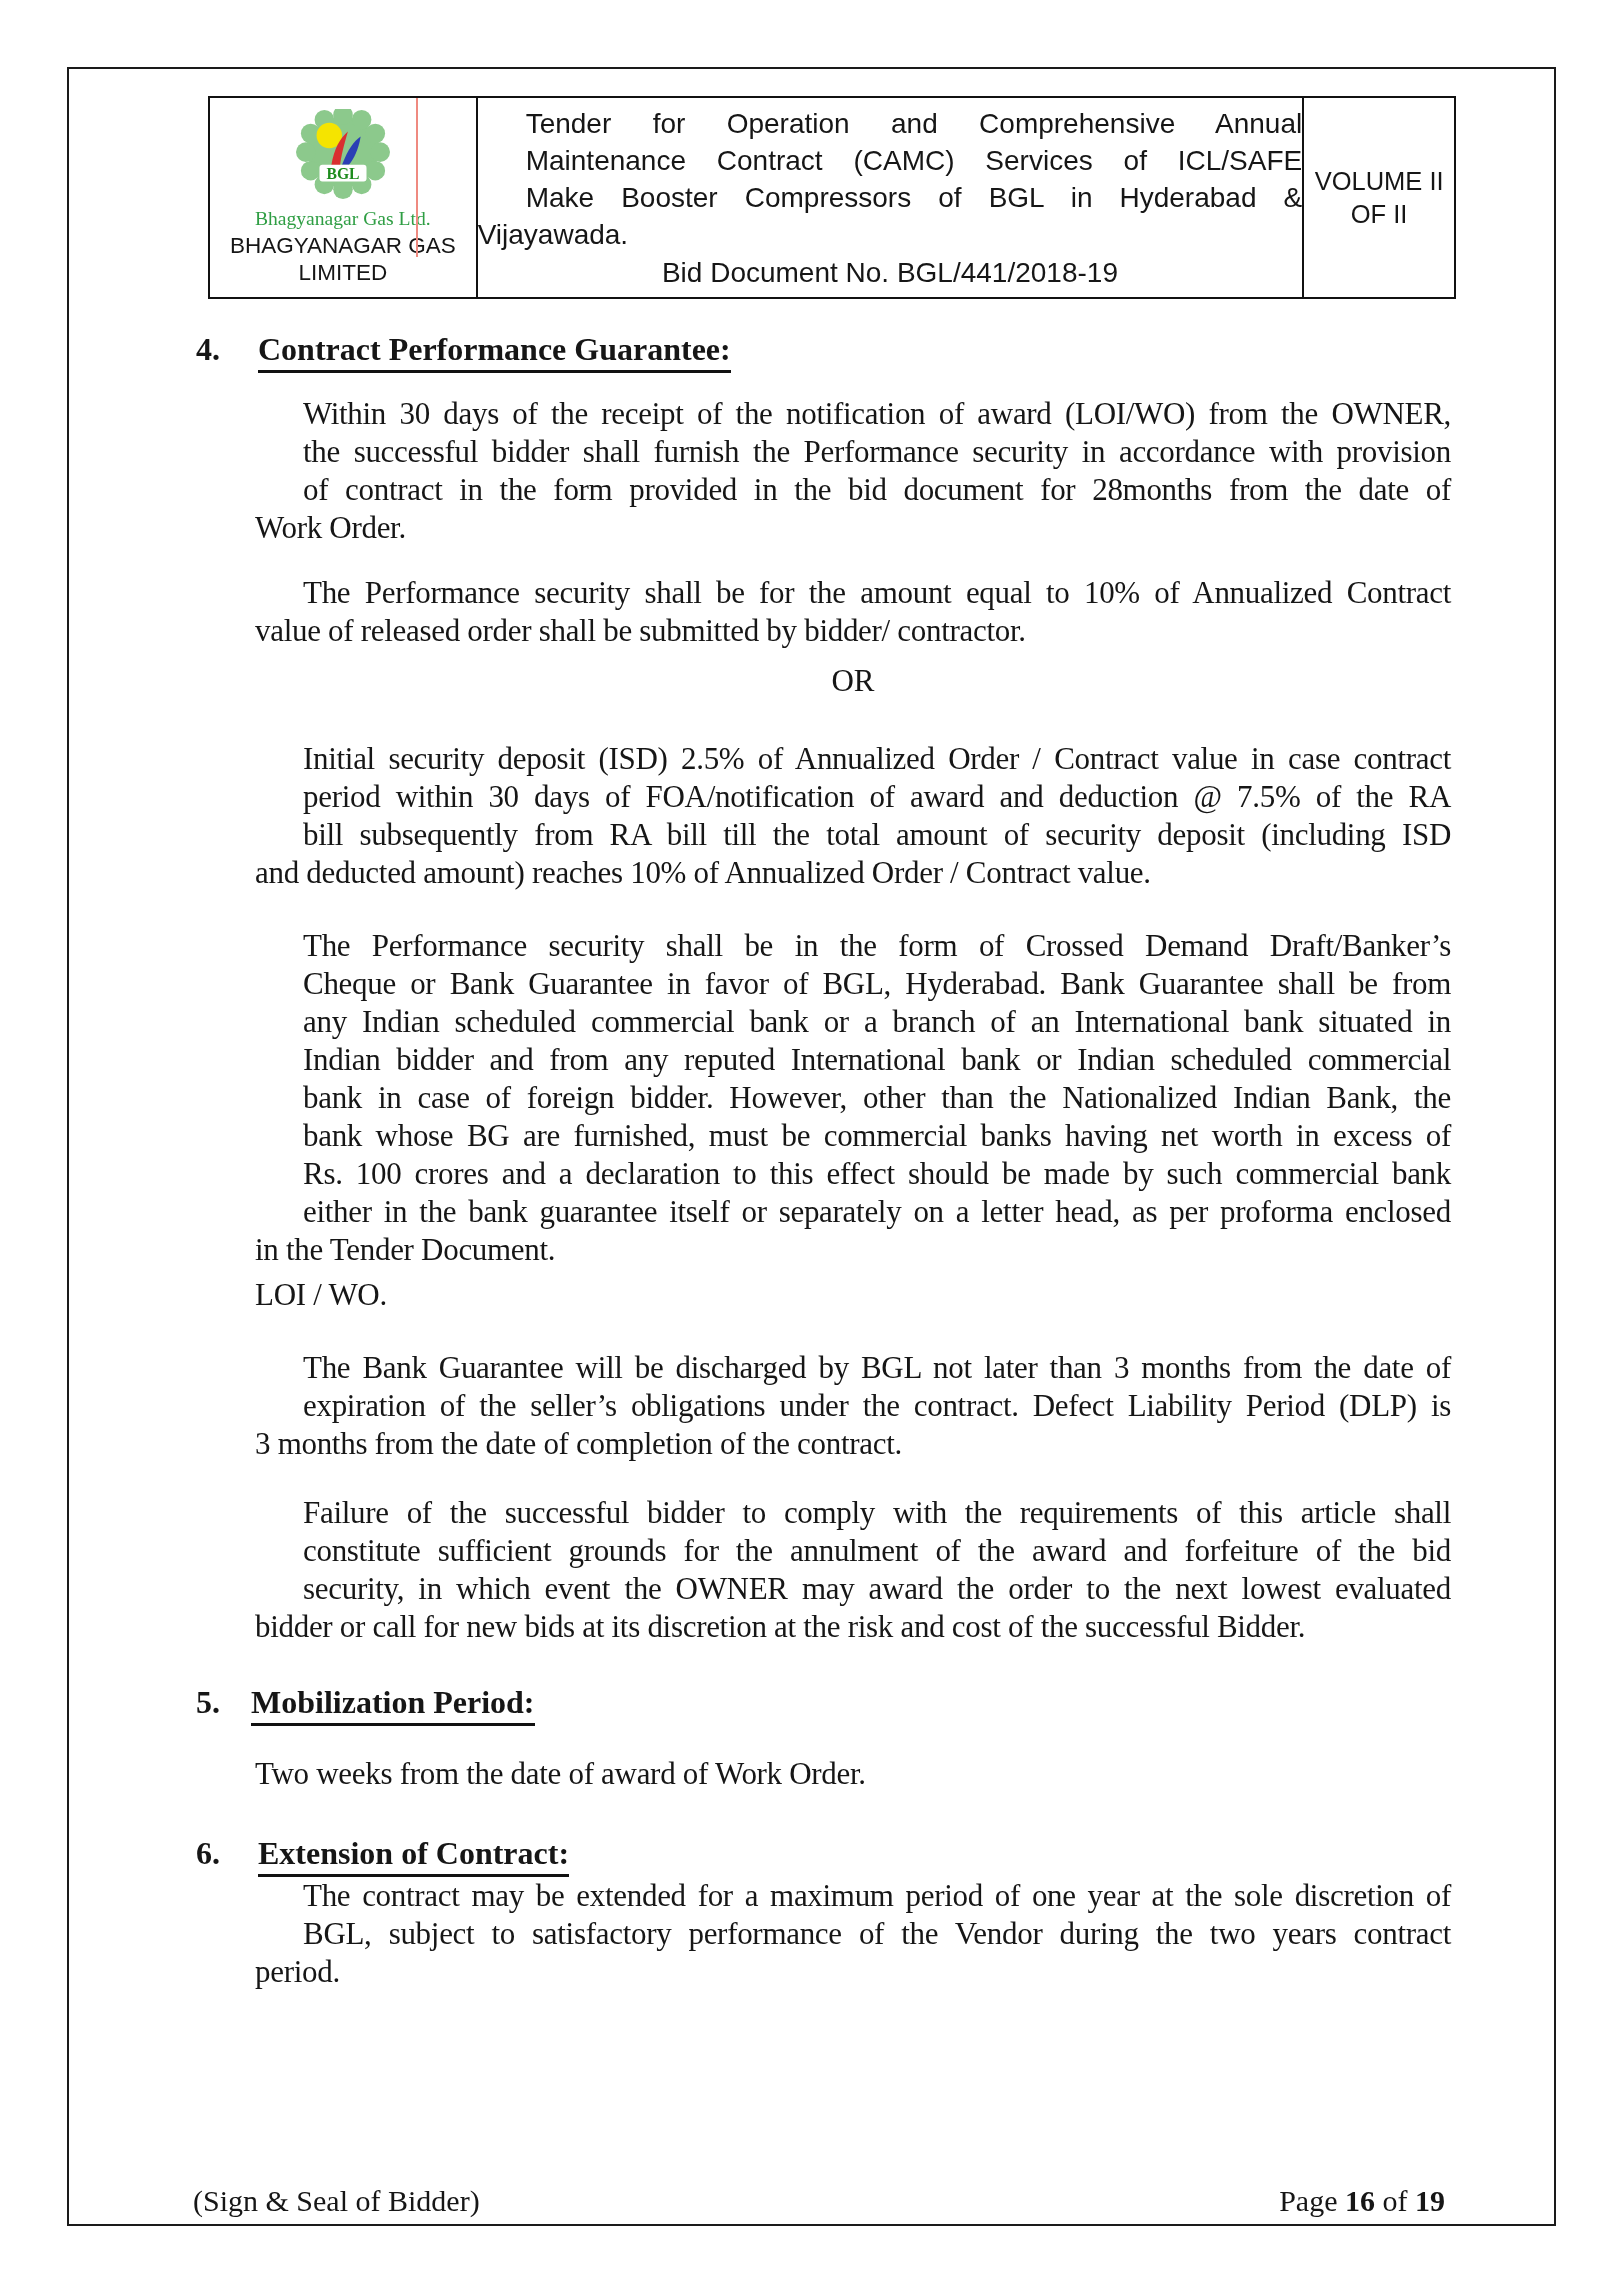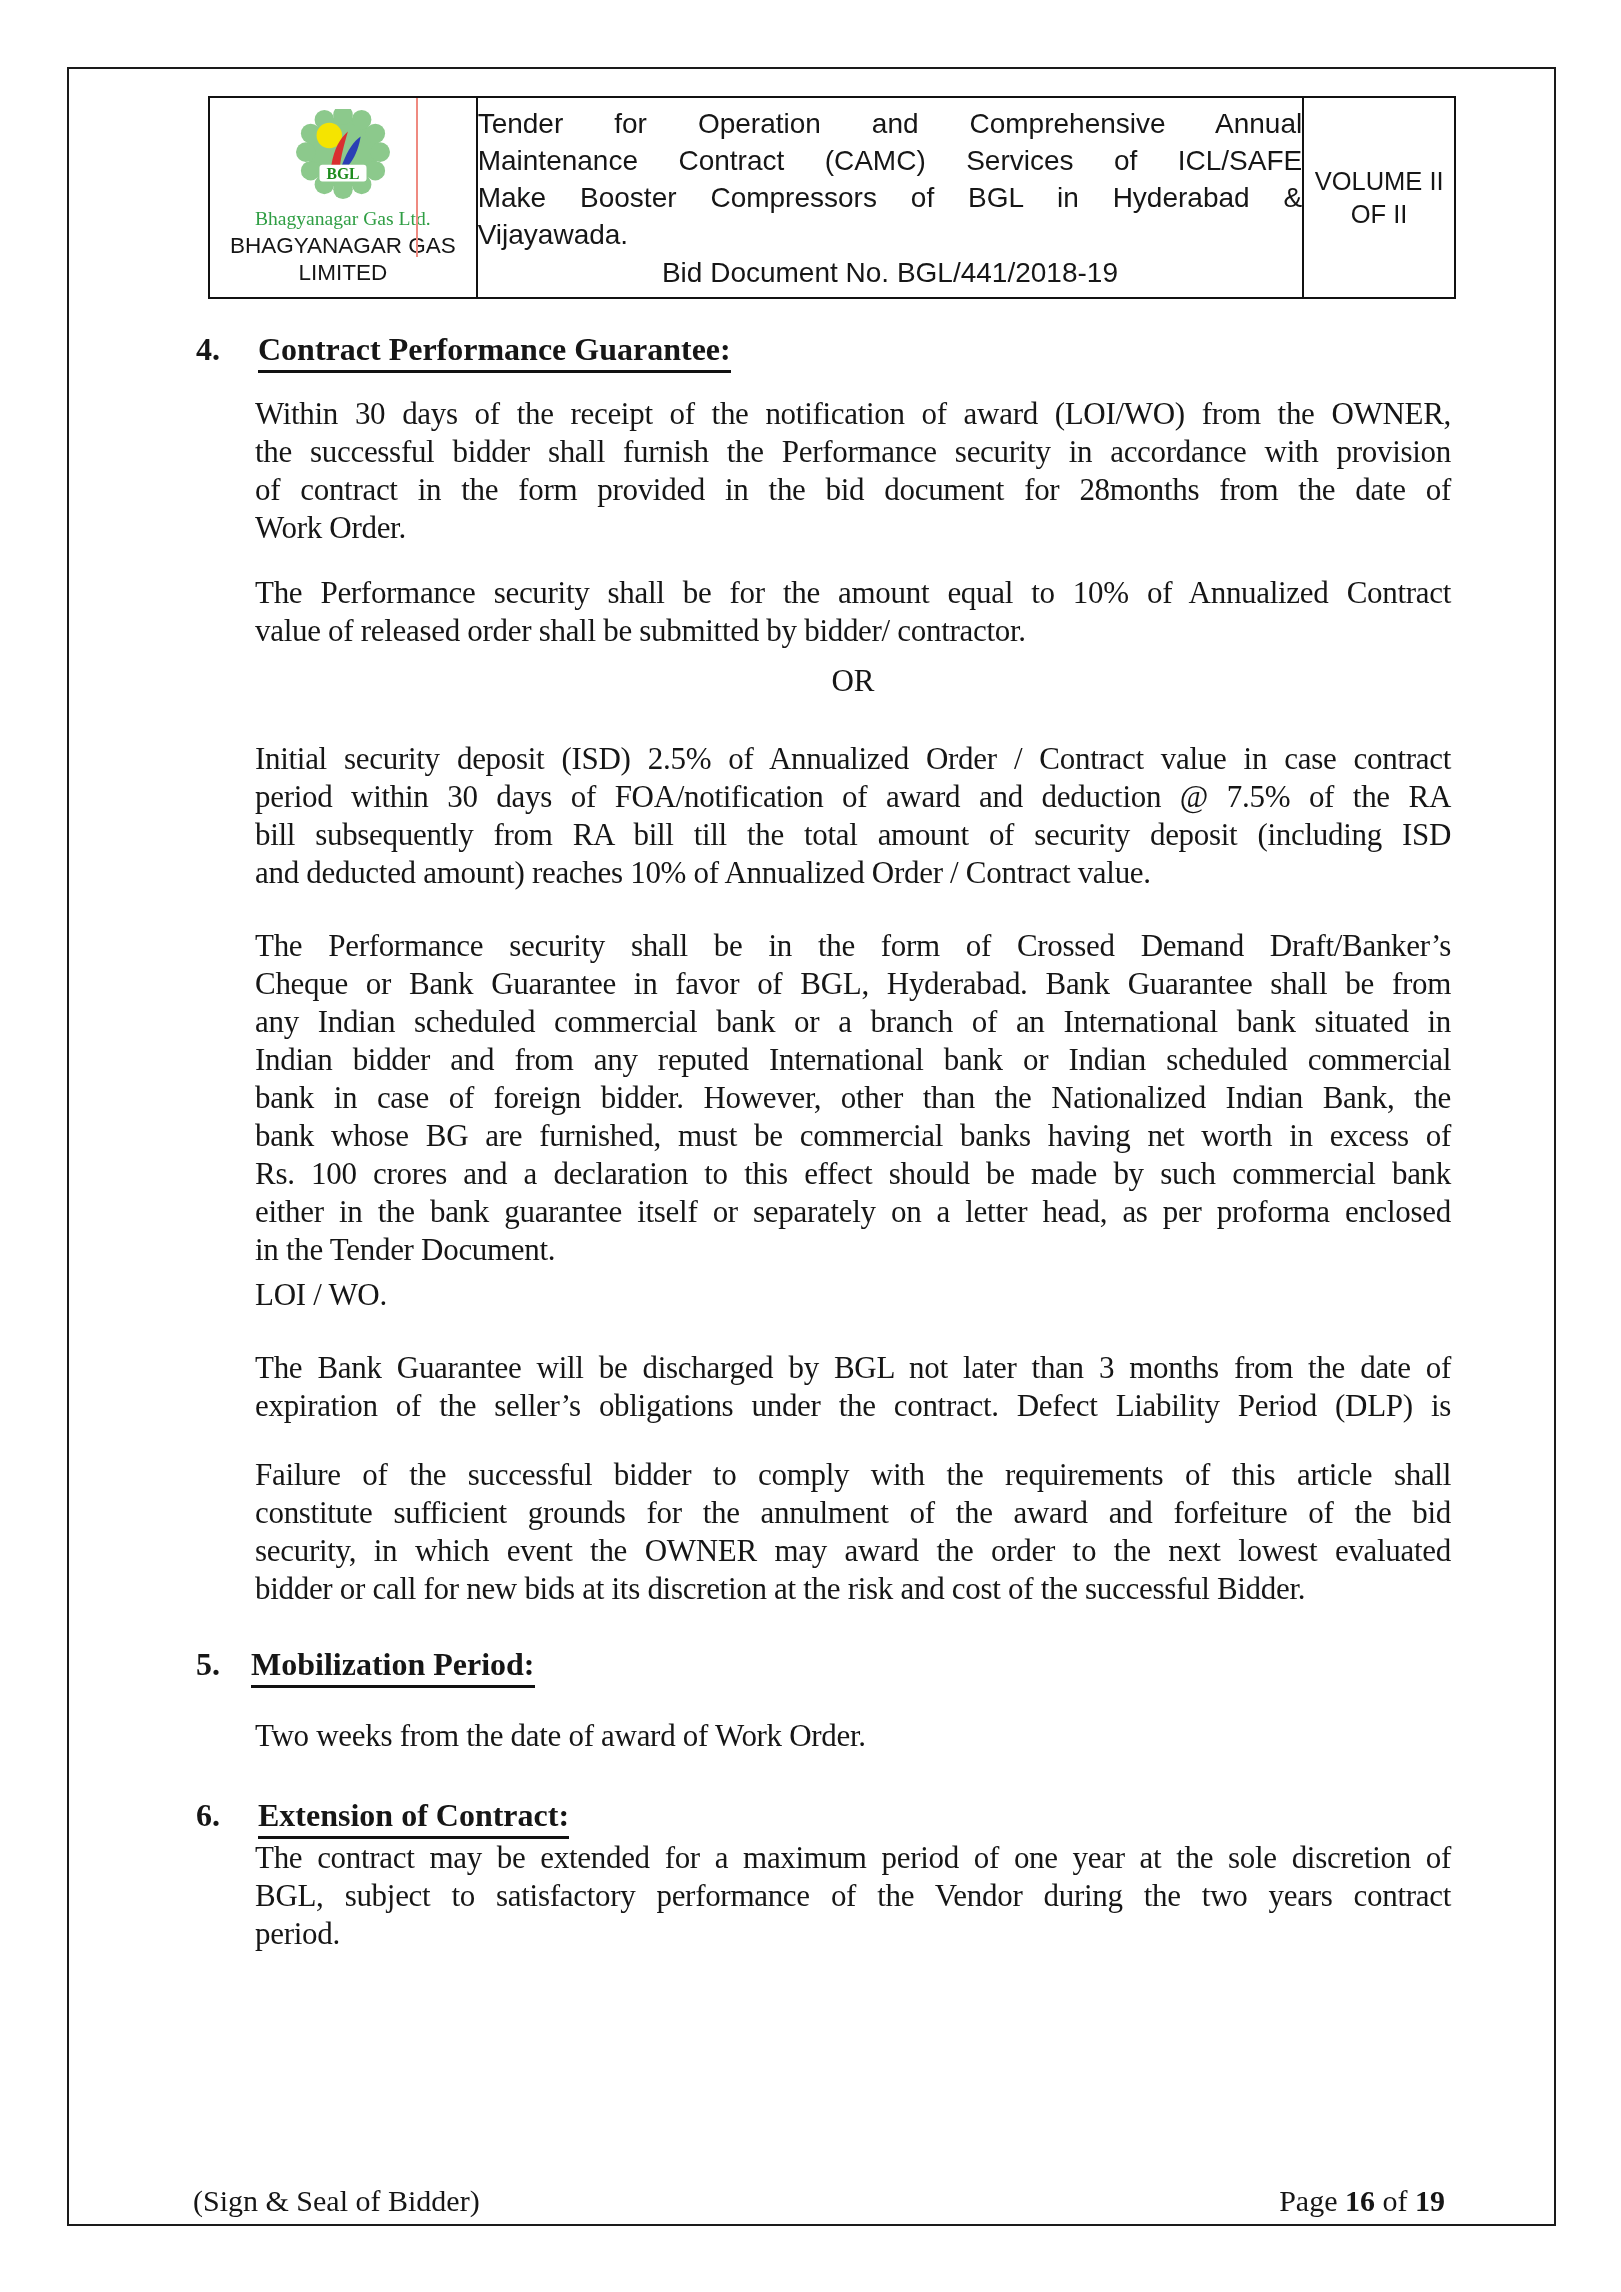--- a/index.html
+++ b/index.html
@@ -23,21 +23,21 @@
   .bid-line{text-align:center;margin-top:1px;}
 
   
   .content{position:absolute;left:0;top:297px;width:1621px;}
   .sect-head{margin-left:196px;font-size:32px;line-height:43px;font-weight:bold;}
   .sect-head .num{display:inline-block;width:62px;}
   .sect-head .stitle{border-bottom:3.9px solid #111;padding-bottom:2.9px;}
   .s5 .num{width:55px;}
   .para{margin-left:255px;width:1196px;font-size:31px;line-height:38px;letter-spacing:-0.3px;margin-top:40px;}
   .tline{text-align:left;white-space:nowrap;}
-  .tline.just{text-align:justify;text-align-last:justify;white-space:normal;}
+  .tline.just{text-align:justify;text-align-last:justify;white-space:normal;padding-left:48px;}
   .tline .measure{display:inline-block;white-space:nowrap;transform-origin:0 50%;}
   .or-line{margin-left:255px;width:1196px;text-align:center;font-size:31px;line-height:38px;}
 
   
   .footer{position:absolute;left:193px;right:176px;bottom:73px;display:flex;justify-content:space-between;
       font-size:30px;line-height:38px;}
   .footer b{font-weight:bold;}
 </style>
 </head>
 <body>
@@ -128,20 +128,21 @@
         <div class="tline just">Rs. 100 crores and a declaration to this effect should be made by such commercial bank</div>
         <div class="tline just">either in the bank guarantee itself or separately on a letter head, as per proforma enclosed</div>
         <div class="tline"><span class="measure">in the Tender Document.</span></div>
       </div>
     <div class="para" style="margin-top:7.8px;">
         <div class="tline"><span class="measure">LOI / WO.</span></div>
       </div>
     <div class="para" style="margin-top:35px;">
         <div class="tline just">The Bank Guarantee will be discharged by BGL not later than 3 months from the date of</div>
         <div class="tline just">expiration of the seller’s obligations under the contract. Defect Liability Period (DLP) is</div>
+        <div class="tline"><span class="measure">3 months from the date of completion of the contract.</span></div>
       </div>
     <div class="para" style="margin-top:31px;">
         <div class="tline just">Failure of the successful bidder to comply with the requirements of this article shall</div>
         <div class="tline just">constitute sufficient grounds for the annulment of the award and forfeiture of the bid</div>
         <div class="tline just">security, in which event the OWNER may award the order to the next lowest evaluated</div>
         <div class="tline"><span class="measure">bidder or call for new bids at its discretion at the risk and cost of the successful Bidder.</span></div>
       </div>
 
     <div class="sect-head s5" style="margin-top:35px;">
       <span class="num">5.</span><span class="stitle">Mobilization Period:</span>

